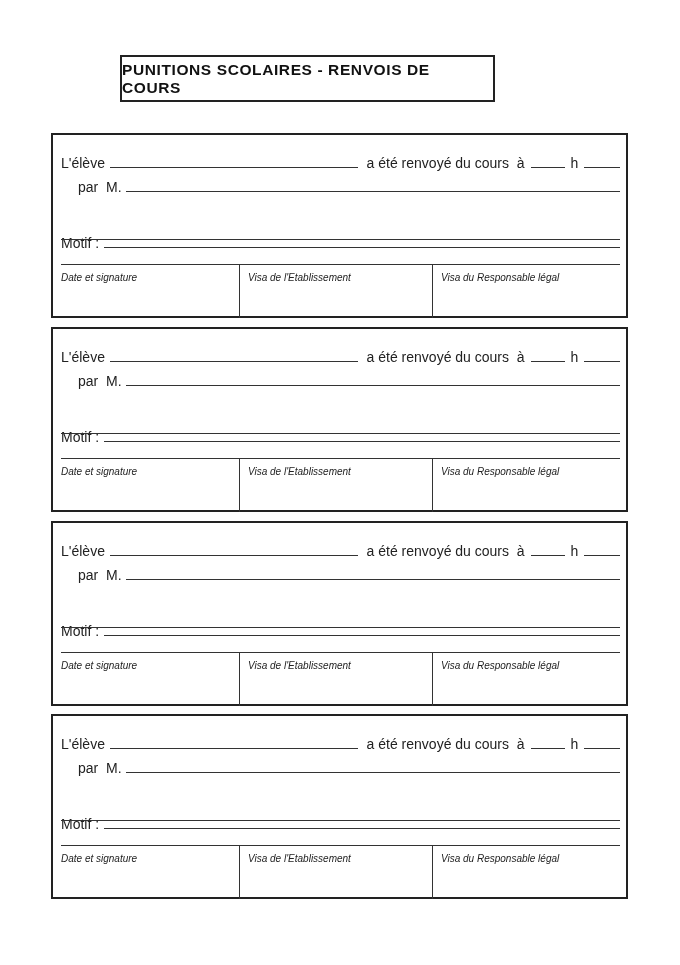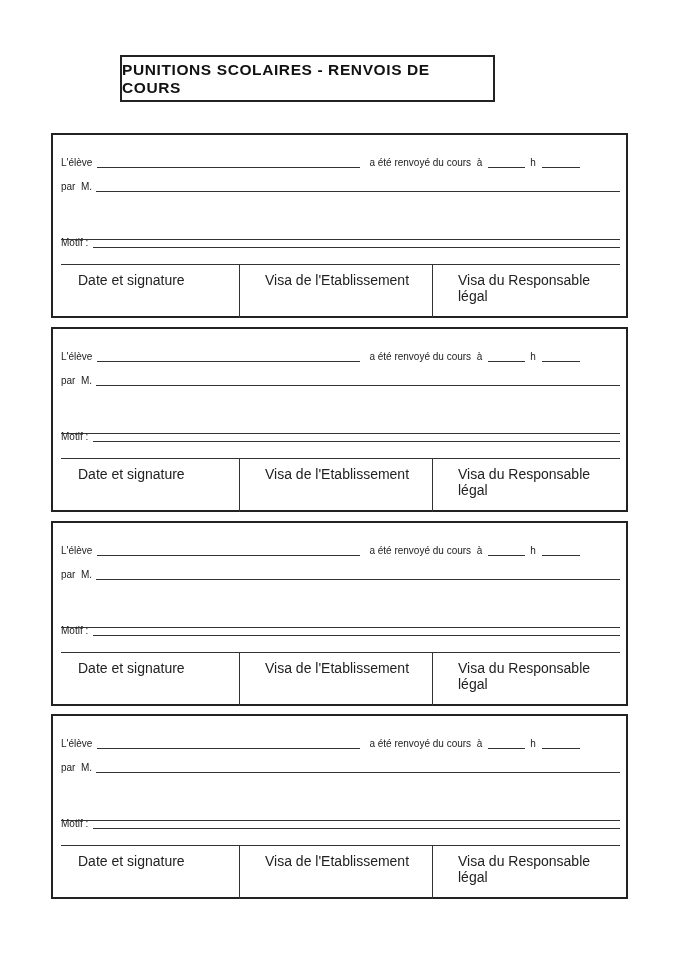--- a/index.html
+++ b/index.html
@@ -14,37 +14,37 @@
     }
     .title-box span {
       font-weight: bold; font-size: 15.5px; letter-spacing: 0.6px; color: #111;
     }
     .slip {
       position: absolute; left: 51px; width: 577px; height: 185px;
       border: 2px solid #222; box-sizing: border-box;
     }
     .row {
       position: absolute; left: 8px; right: 6px; height: 18px;
-      font-size: 10px; color: #222; display: flex; align-items: flex-end;
+      font-size: 14px; color: #222; display: flex; align-items: flex-end;
     }
     .row .lbl { white-space: pre; line-height: 14px; }
     .blank {
       border-bottom: 1px solid #333; height: 0; margin-bottom: 2px;
     }
     .r1 { top: 17px; }
-    .r2 { top: 41px; }
+    .r2 { top: 41px; margin-left: 17px; }
     .r3 { top: 65px; margin-top: 32px; }
     .fullline {
       position: absolute; left: 8px; right: 6px; border-bottom: 1px solid #333;
     }
     .l4 { top: 104px; }
     .l5 { top: 129px; }
     .sig {
       position: absolute; top: 130px; height: 53px; box-sizing: border-box;
-      font-size: 14px; color: #222; padding: 7px 0 0 25px;
+      font-size: 10px; font-style: italic; color: #222; padding: 7px 0 0 8px;
     }
     .sig.c1 { left: 0; width: 186px; }
     .sig.c2 { left: 186px; width: 193px; border-left: 1.5px solid #333; }
     .sig.c3 { left: 379px; width: 173px; border-left: 1.5px solid #333; }
   </style>
 </head>
 <body>
 
 <div class="title-box">
   <span>PUNITIONS SCOLAIRES - RENVOIS DE COURS</span>

